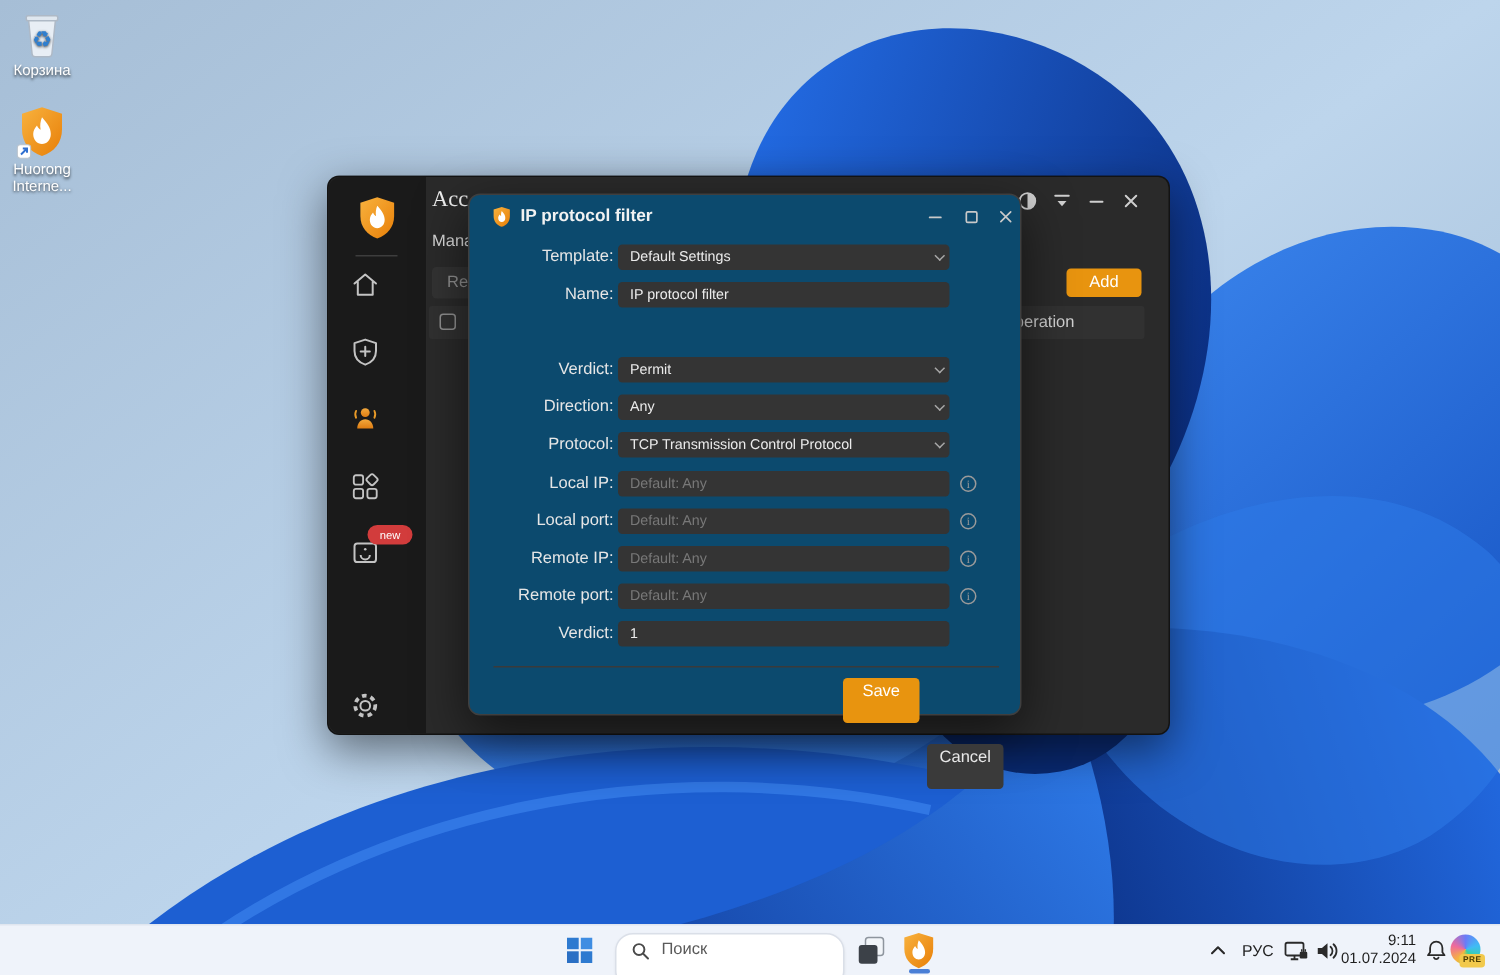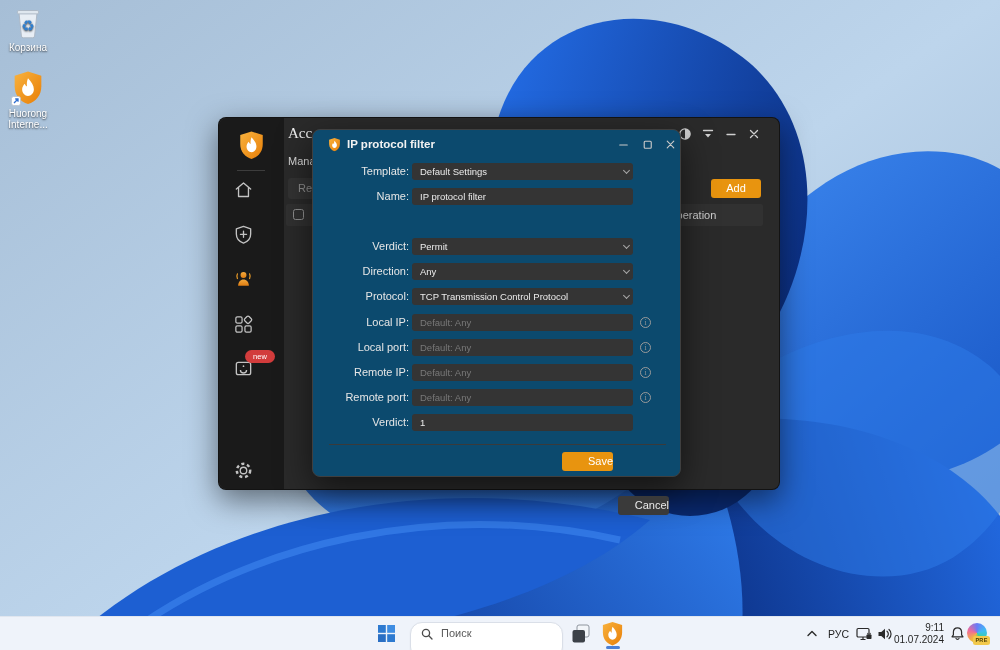--- a/index.html
+++ b/index.html
@@ -54,22 +54,22 @@
                 border-radius:3px; font-size:9.5px; color:#ebebeb; line-height:17px; padding:0 18px 0 8px;
                 white-space:nowrap; overflow:hidden; }
   .row .field.ph { color:#787878; }
   .chev { position:absolute; right:8px; top:5px; width:5px; height:5px; border-right:1.2px solid #a8a8a8;
           border-bottom:1.2px solid #a8a8a8; transform:rotate(45deg); }
   .trail { position:absolute; right:7px; top:0; font-size:9px; color:#b5b5b5; line-height:14px; letter-spacing:1px; }
   .info { position:absolute; left:327px; top:3px; width:11px; height:11px; border:1px solid #9a9a9a;
           border-radius:50%; color:#9a9a9a; font-size:7.5px; line-height:10px; text-align:center;
           font-family:"Liberation Serif", serif; }
   .dlg-divider { position:absolute; left:16px; top:314px; width:337px; height:1px; background:#3a3a3a; }
-  .dlg-btn { position:absolute; top:322px; width:51px; height:19px; border-radius:3px; font-size:11px;
-             line-height:19px; text-align:right; }
+  .dlg-btn { position:absolute; top:322px; width:51px; height:30px; border-radius:3px; font-size:11px;
+             line-height:19px; text-align:center; }
   .dlg-save { left:249px; color:#fff; }
   .dlg-cancel { left:305px; background:#3a3a3a; color:#e8e8e8;margin-top:44px; }
 
   
   .taskbar { position:absolute; left:0; top:616px; width:1000px; height:34px; background:#eff3fa;
              border-top:1px solid #e0e6ef; z-index:6; }
   .tb-start { position:absolute; left:378px; top:8px; width:17px; height:17px; }
   .tb-search { position:absolute; left:410px; top:5px; width:153px; height:37px; background:#fff;
                border:1px solid #dadfe8; border-radius:12px; box-shadow:0 1px 2px rgba(0,0,0,.06); }
   .tb-search .mag { position:absolute; left:10px; top:5px; width:12px; height:12px; }

